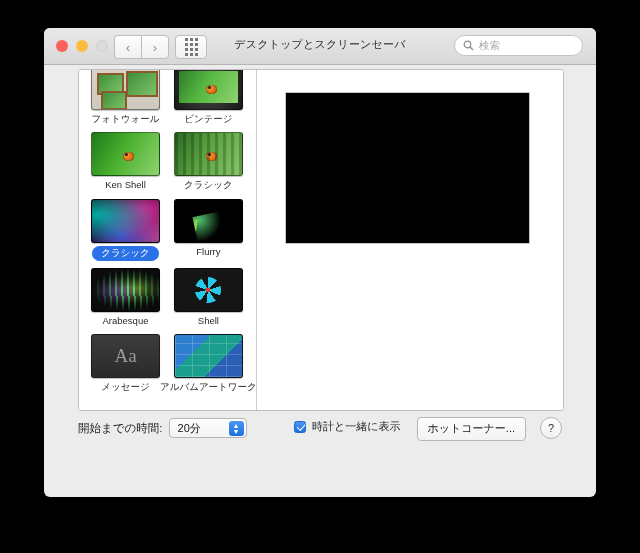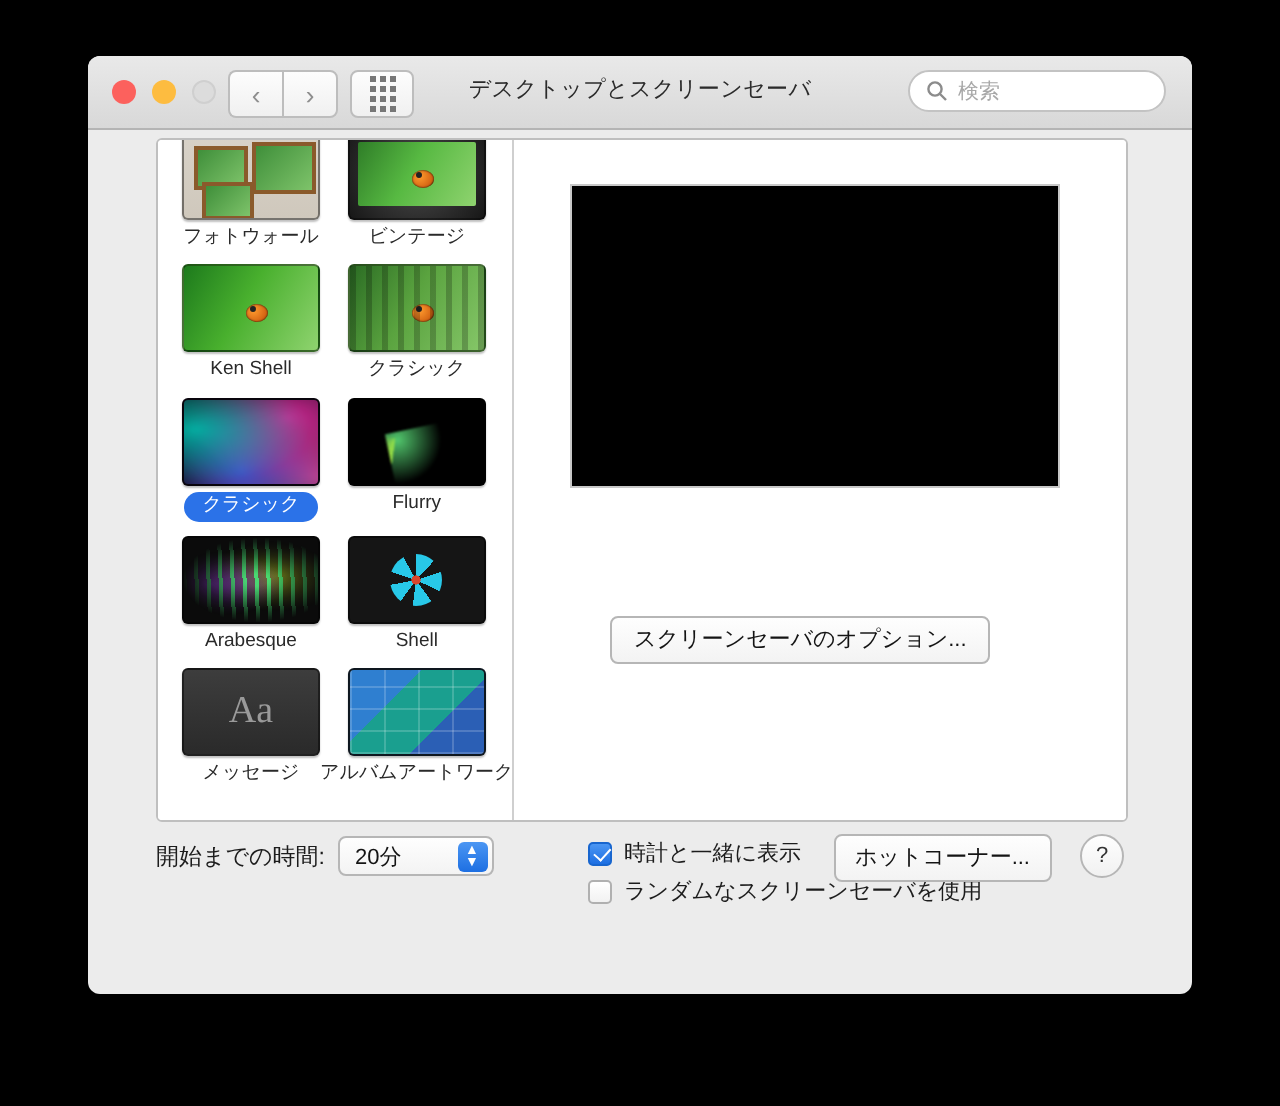--- a/index.html
+++ b/index.html
@@ -285,42 +285,37 @@
               <div class="cell">
                 <div class="thumb t-album"></div>
                 <div class="cap">アルバムアートワーク</div>
               </div>
             </div>
         </div>
       </div>
 
       <div class="prevcol">
         <div class="preview"></div>
-        <div class="optbtn">スクリーンセーバのオプション...</div>
       </div>
     </div>
 
     <div class="bottom">
       <div class="row1">
         <span class="lbl">開始までの時間:</span>
         <div class="popup">
           <span class="val">20分</span>
           <span class="arrows">▲<br>▼</span>
         </div>
       </div>
 
       <div class="checks">
         <div class="ckrow">
           <span class="cbox on"></span>
           <span class="cklbl">時計と一緒に表示</span>
         </div>
-        <div class="ckrow">
-          <span class="cbox"></span>
-          <span class="cklbl">ランダムなスクリーンセーバを使用</span>
-        </div>
       </div>
 
       <div class="hot">ホットコーナー...</div>
       <div class="help">?</div>
     </div>
 
   </div>
 </div>
 
 </body></html>

